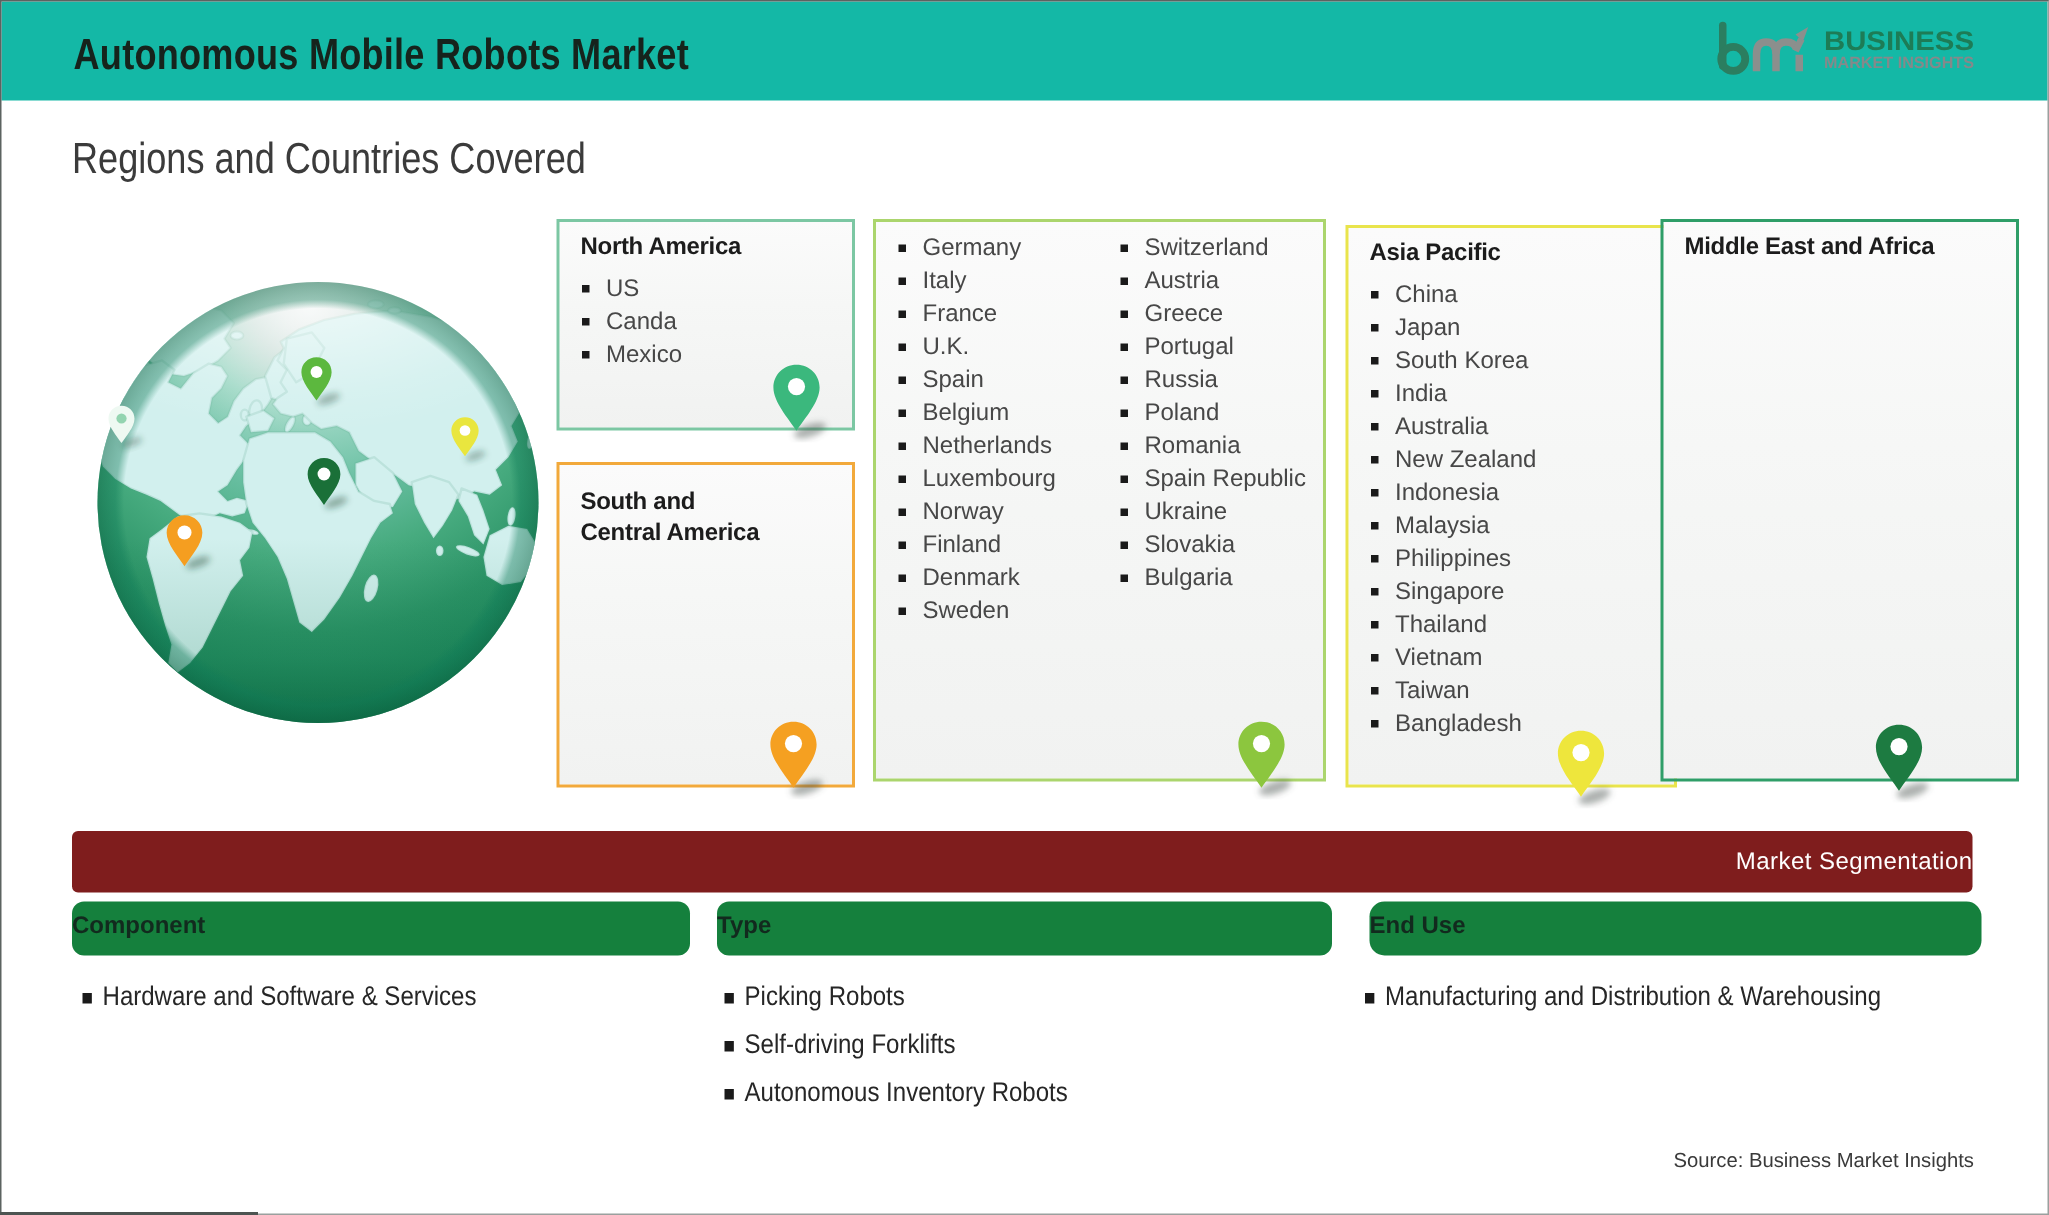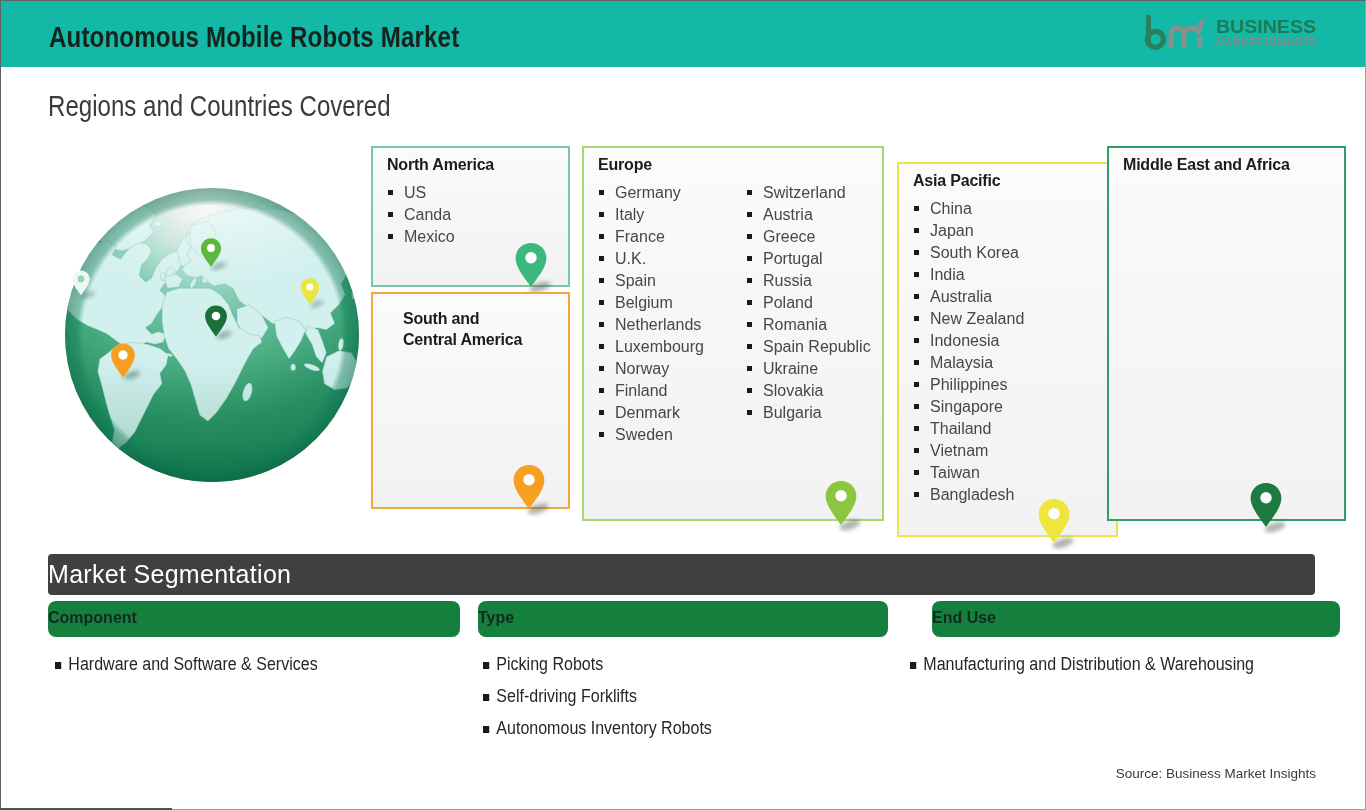--- a/index.html
+++ b/index.html
@@ -10,32 +10,32 @@
 #header { position:absolute; left:1px; top:1px; width:1364px; height:66px; background:#14b8a6; }
 #h1 { position:absolute; left:48px; top:20px; font-size:29px; font-weight:bold; color:#16231c; white-space:nowrap; transform:scaleX(0.83); transform-origin:0 0; letter-spacing:0.2px; }
 #h2 { position:absolute; left:48px; top:90px; font-size:29px; color:#3b3b3b; white-space:nowrap; transform:scaleX(0.83); transform-origin:0 0; }
 .rbox { position:absolute; border-radius:0; background:linear-gradient(180deg,#fbfbfb 0%,#f6f7f6 40%,#f1f2f1 100%); }
 .rbox h3 { font-size:16px; font-weight:bold; color:#1c1c1c; letter-spacing:-0.2px; margin:6px 0 0 14px; line-height:21px; }
 .rbox ul { list-style:none; margin-top:7px; }
 .rbox li { position:relative; font-size:16px; color:#474747; line-height:22px; padding-left:31px; }
 .rbox li::before { content:""; position:absolute; left:15px; top:8px; width:5px; height:5px; background:#1a1a1a; }
 .pin { position:absolute; }
 #box-na { left:371px; top:146px; width:199px; height:141px; border:2px solid #7cc7a3; }
-#box-sca { left:371px; top:292px; width:199px; height:217px; border:2px solid #f2a93b;padding-left:16px; }
+#box-sca { left:371px; top:308px; width:199px; height:217px; border:2px solid #f2a93b; }
 #box-sca h3 { margin-top:14px; } #box-sca ul { margin-top:8px; }
 #box-eu { left:582px; top:146px; width:302px; height:375px; border:2px solid #abd56d; }
-#box-ap { left:897px; top:162px; width:221px; height:375px; border:2px solid #e9e44c; }
+#box-ap { left:897px; top:150px; width:221px; height:375px; border:2px solid #e9e44c; }
 #box-mea { left:1107px; top:146px; width:239px; height:375px; border:2px solid #2f9e68; }
 .cols { display:flex; }
 .cols ul { width:148px; }
-#msbar { position:absolute; left:48px; top:554px; width:1267px; height:41px; background:#404040; border-radius:4px; color:#fff; font-size:25px; text-align:left; line-height:41px; letter-spacing:0.3px; }
+#msbar { position:absolute; left:48px; top:554px; width:1267px; height:41px; background:#7f1d1d; border-radius:4px; color:#fff; font-size:16px; text-align:right; line-height:41px; letter-spacing:0.3px; }
 .cat { position:absolute; top:601px; height:36px; background:#15803d; border-radius:8px; font-size:16px; font-weight:bold; color:#122a1e; line-height:33px; }
 #cat1 { left:48px; width:412px; }
 #cat2 { left:478px; width:410px; }
-#cat3 { left:932px; width:408px; }
+#cat3 { left:913px; width:408px;border-radius:10px; }
 .item { position:absolute; font-size:18px; color:#262626; white-space:nowrap; transform:scaleX(0.89); transform-origin:0 50%; }
 .item::before { content:""; display:inline-block; width:7px; height:7px; background:#1a1a1a; margin-right:8px; vertical-align:1px; }
 #src { position:absolute; right:50px; top:766px; font-size:13.5px; color:#3a3a3a; }
 </style>
 </head>
 <body>
 <div id="header">
   <div id="h1">Autonomous Mobile Robots Market</div>
   <svg id="logo" style="position:absolute;left:1140px;top:12px;" width="185" height="40" viewBox="0 0 185 40">
     <g fill="none">
@@ -194,21 +194,20 @@
   <h3>South and<br>Central America</h3>
 <svg class="pin" style="left:138px;top:169px" width="46" height="54" viewBox="0 0 46 54">
   <ellipse cx="27" cy="46" rx="11" ry="4.2" fill="rgba(75,85,80,0.45)" filter="url(#pinsh)" transform="rotate(-18 27 46)"></ellipse>
   <g transform="translate(1.5,1) scale(1.1)">
     <path d="M15 1C7 1 1 7.2 1 14.8C1 23.5 10 33.5 15 41C20 33.5 29 23.5 29 14.8C29 7.2 23 1 15 1Z" fill="#f5a021"></path>
     <circle cx="15" cy="14.3" r="5.2" fill="#fff"></circle>
   </g>
 </svg>
 </div>
 <div class="rbox" id="box-eu">
-  <h3>Europe</h3>
   <div class="cols">
     <ul>
         <li>Germany</li>
         <li>Italy</li>
         <li>France</li>
         <li>U.K.</li>
         <li>Spain</li>
         <li>Belgium</li>
         <li>Netherlands</li>
         <li>Luxembourg</li>

